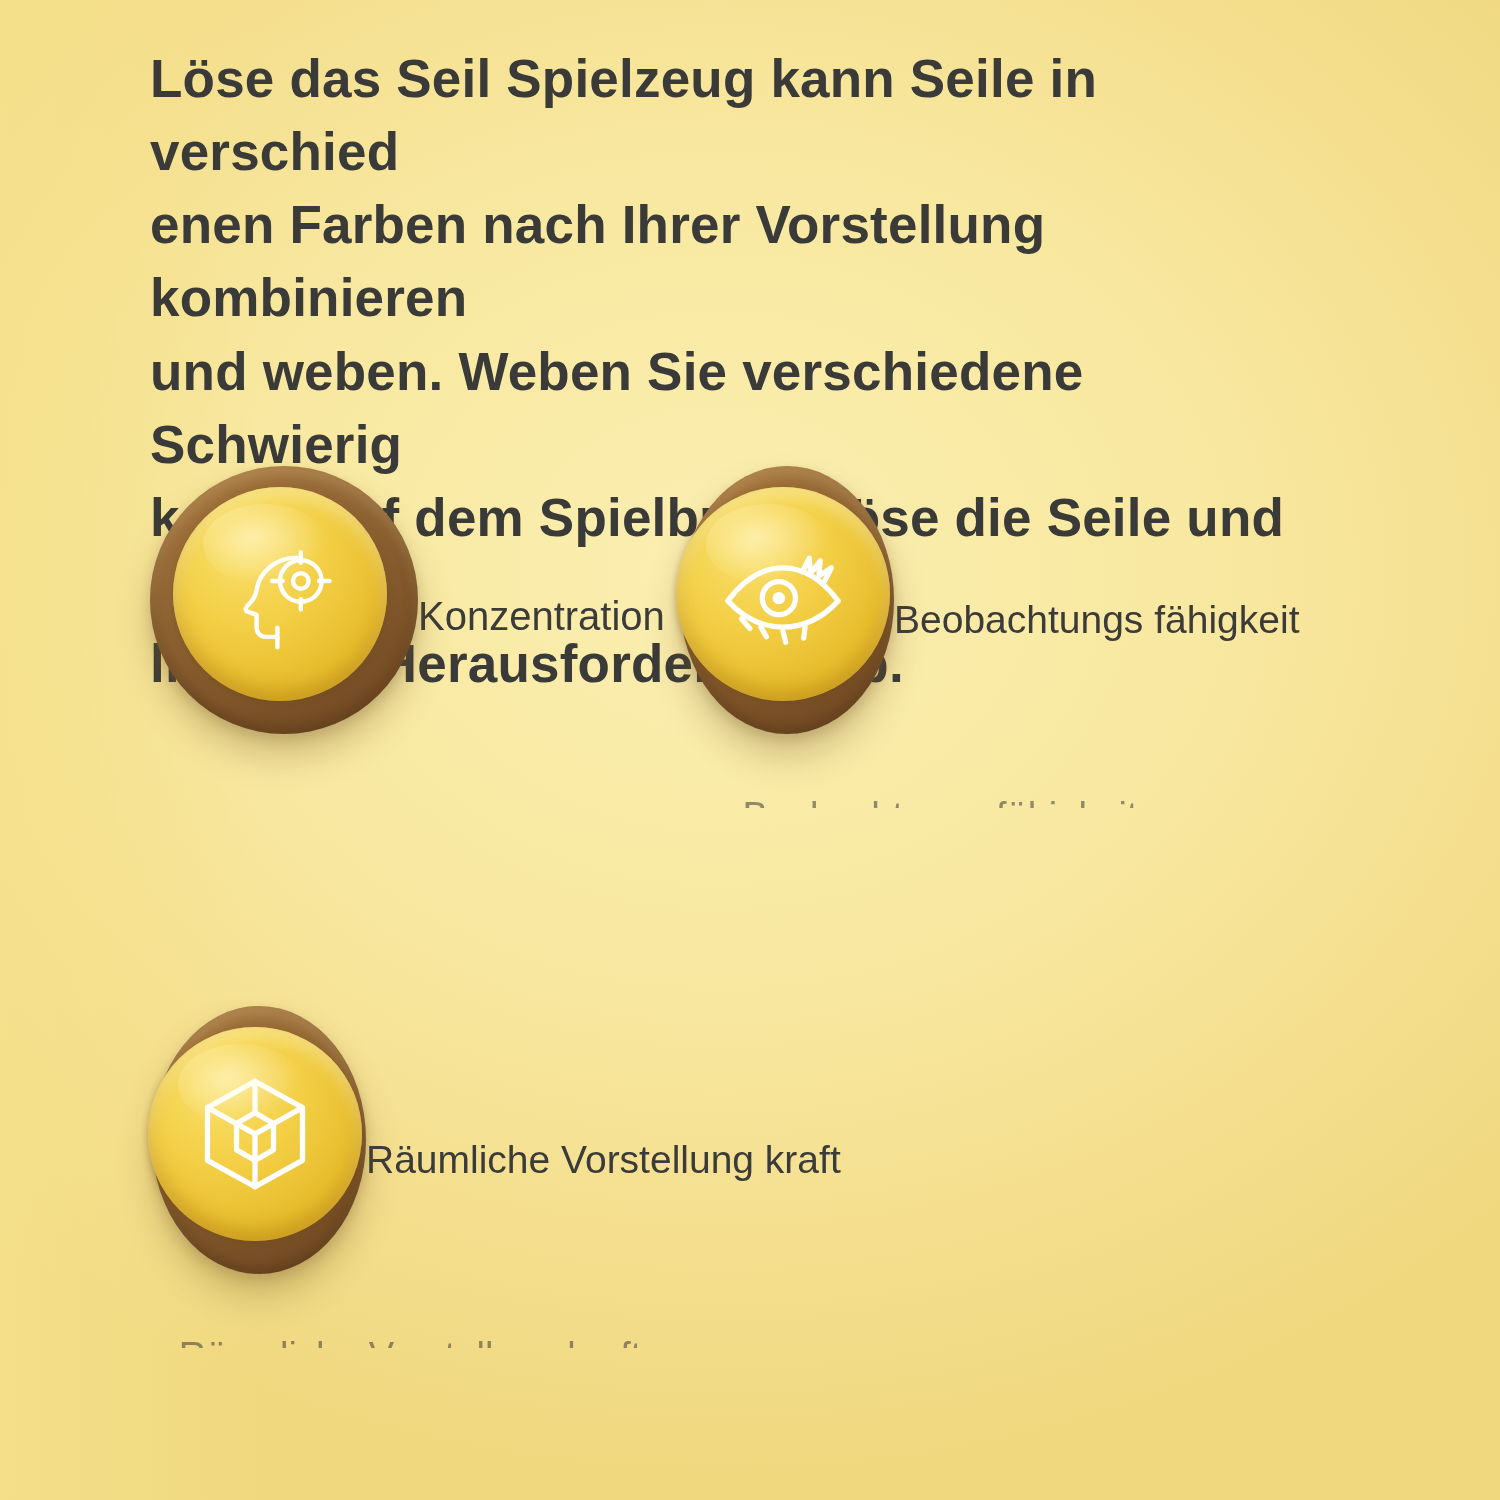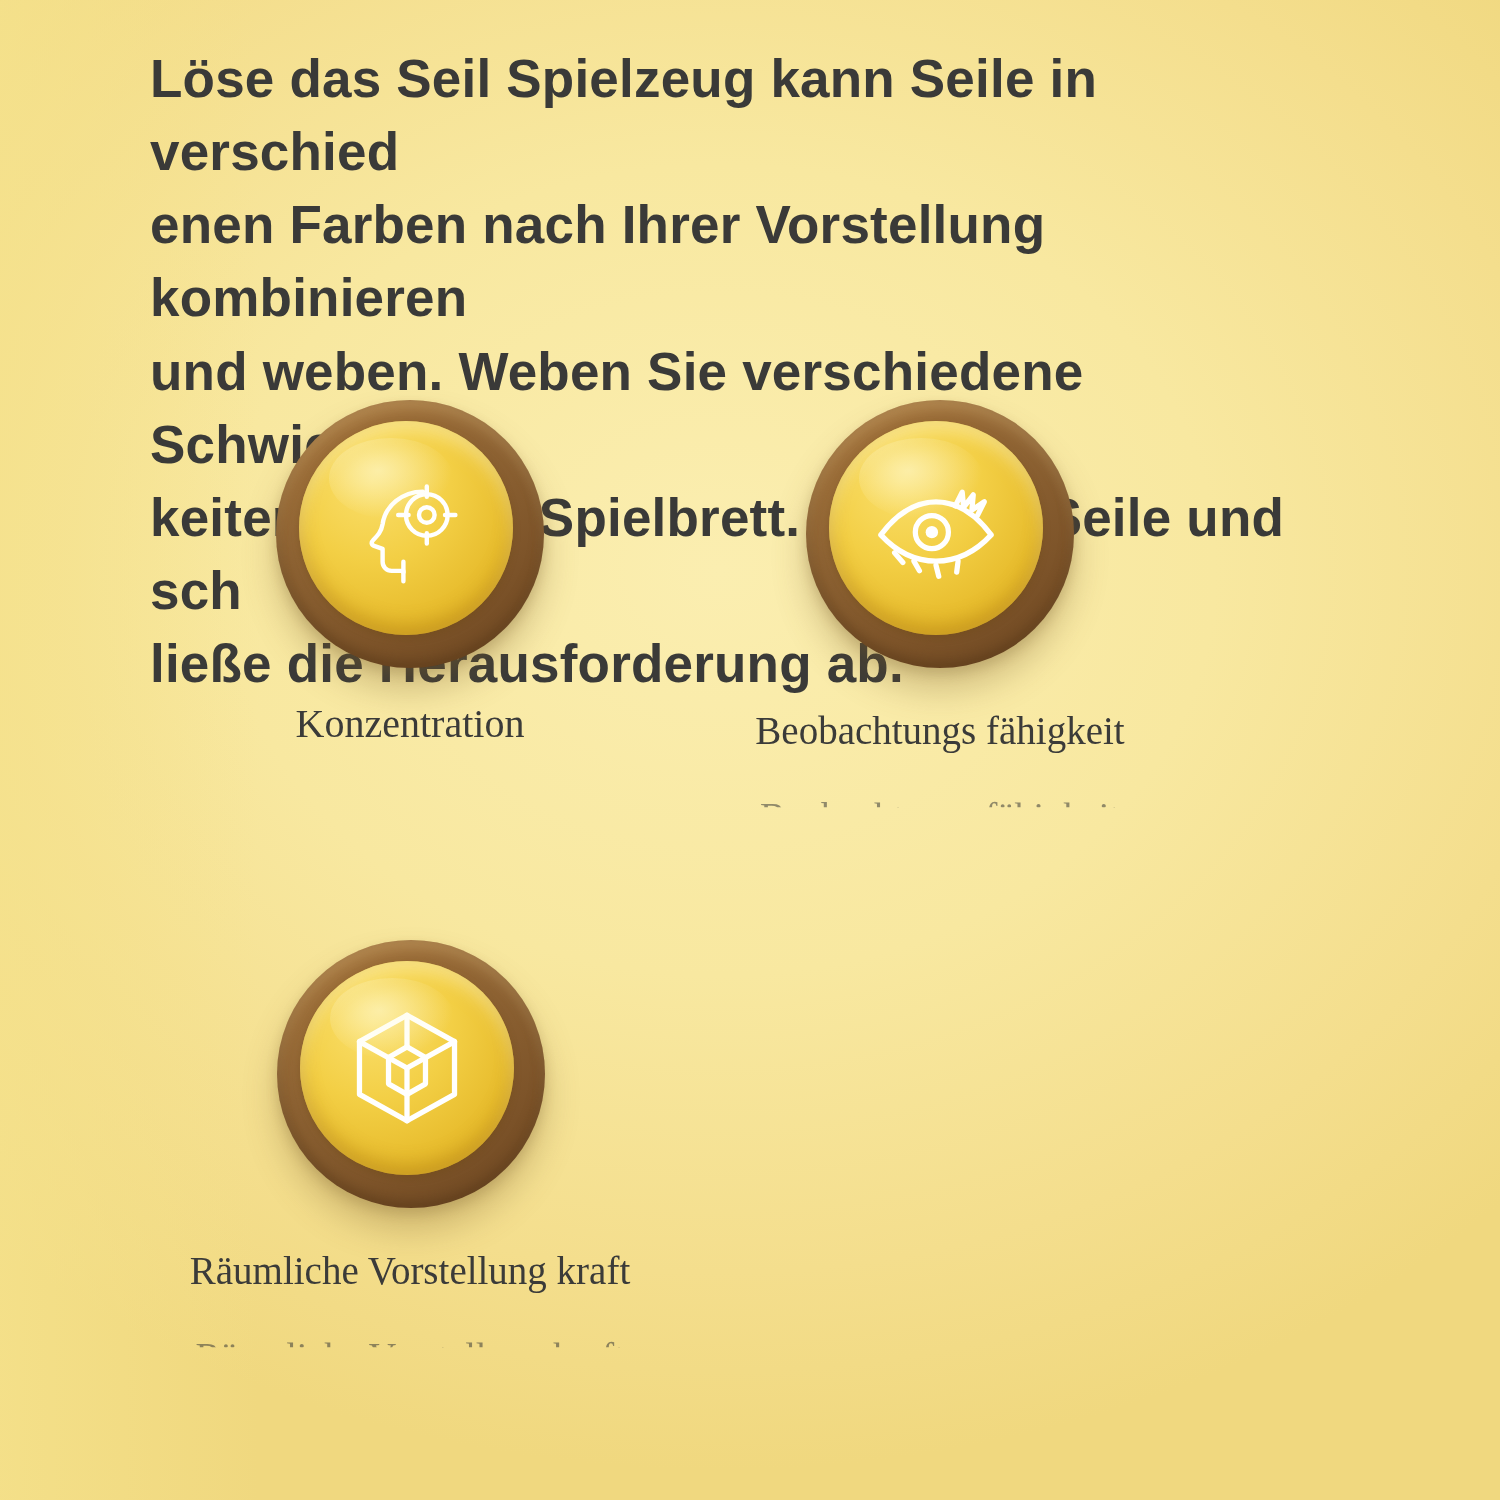--- a/index.html
+++ b/index.html
@@ -54,23 +54,21 @@
     display: grid;
     grid-template-columns: 520px 520px;
     grid-template-rows: 400px 400px;
     column-gap: 10px;
     row-gap: 140px;
   }
 
   .feature {
     position: relative;
     display: flex;
-    flex-direction: column;
     align-items: center;
-    font-family: Liberation Serif, serif;
   }
 
   
   .features .feature:nth-child(3) .badge,
   .features .feature:nth-child(4) .badge { margin-left: 2px; }
 
   .badge {
     position: relative;
     width: 268px;
     height: 268px;

